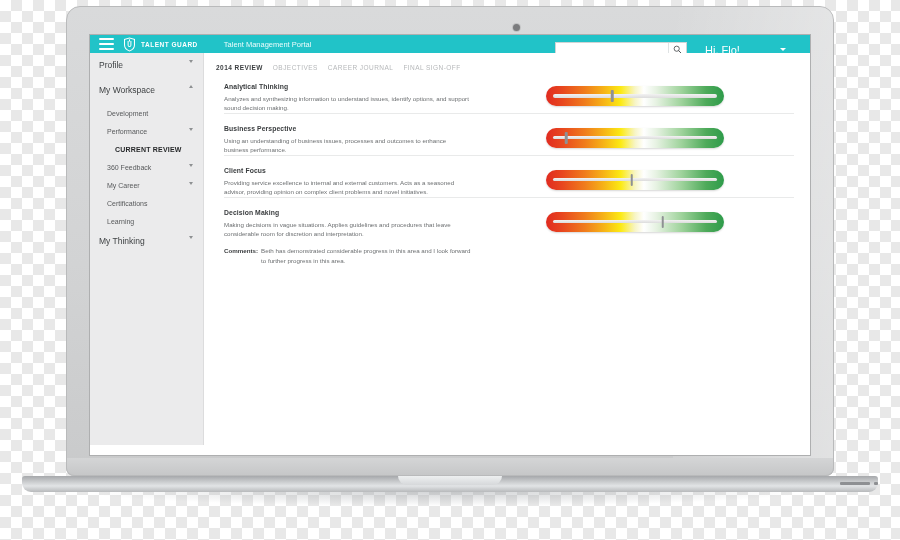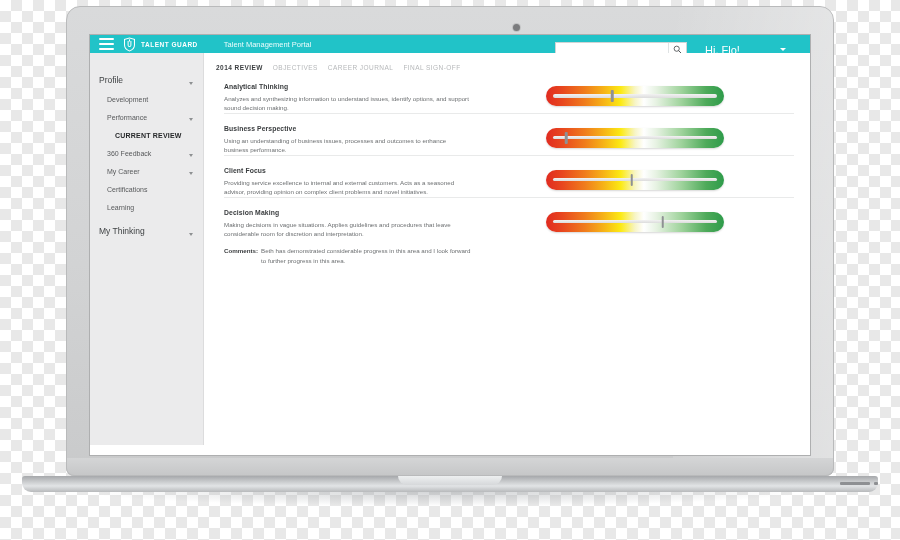--- a/index.html
+++ b/index.html
@@ -92,21 +92,21 @@
     width:17px;height:100%;border-left:1px solid #dfe3e4;display:flex;align-items:center;justify-content:center;
     background:#fff;cursor:pointer;
   }
   .greet{position:absolute;left:615px;top:9px;color:#ffffff;font-size:11px;cursor:pointer;}
   .caret-top{position:absolute;left:690px;top:13px;width:0;height:0;
     border-left:3px solid transparent;border-right:3px solid transparent;border-top:3px solid #ffffff;cursor:pointer;}
   .body-area{display:flex;height:392px;}
   
   .sidebar{width:114px;background:#ebebec;border-right:1px solid #dcdcdd;box-sizing:border-box;padding-top:7px;}
   .nav-row{
-    display:flex;align-items:flex-end;justify-content:space-between;
+    display:flex;align-items:flex-start;justify-content:space-between;
     padding:0 10px 0 9px;cursor:pointer;position:relative;gap:20px;
   }
   .nav-l1{height:25px;font-size:8.5px;color:#3f4244;}
   .nav-l2{height:18px;font-size:7px;color:#57595b;padding-left:17px;}
   .nav-l3{height:18px;font-size:7px;color:#26282a;font-weight:700;padding-left:25px;letter-spacing:.2px;}
   .caret{width:0;height:0;border-left:2.5px solid transparent;border-right:2.5px solid transparent;}
   .caret.down{border-top:3px solid #8d9092;}
   .caret.up{border-bottom:3px solid #8d9092;}
   
   .main{flex:1;background:#ffffff;padding:0;position:relative;}
@@ -189,20 +189,24 @@
       <span class="caret-top"></span>
     </div>
 
     <div class="body-area">
 
       <nav class="sidebar">
           <div class="nav-row nav-l1">
             <span>Profile</span>
             <span class="caret down"></span>
           </div>
+          <div class="nav-row nav-l1">
+            <span>My Workspace</span>
+            <span class="caret up"></span>
+          </div>
           <div class="nav-row nav-l2">
             <span>Development</span>
           </div>
           <div class="nav-row nav-l2">
             <span>Performance</span>
             <span class="caret down"></span>
           </div>
           <div class="nav-row nav-l3">
             <span>CURRENT REVIEW</span>
           </div>

